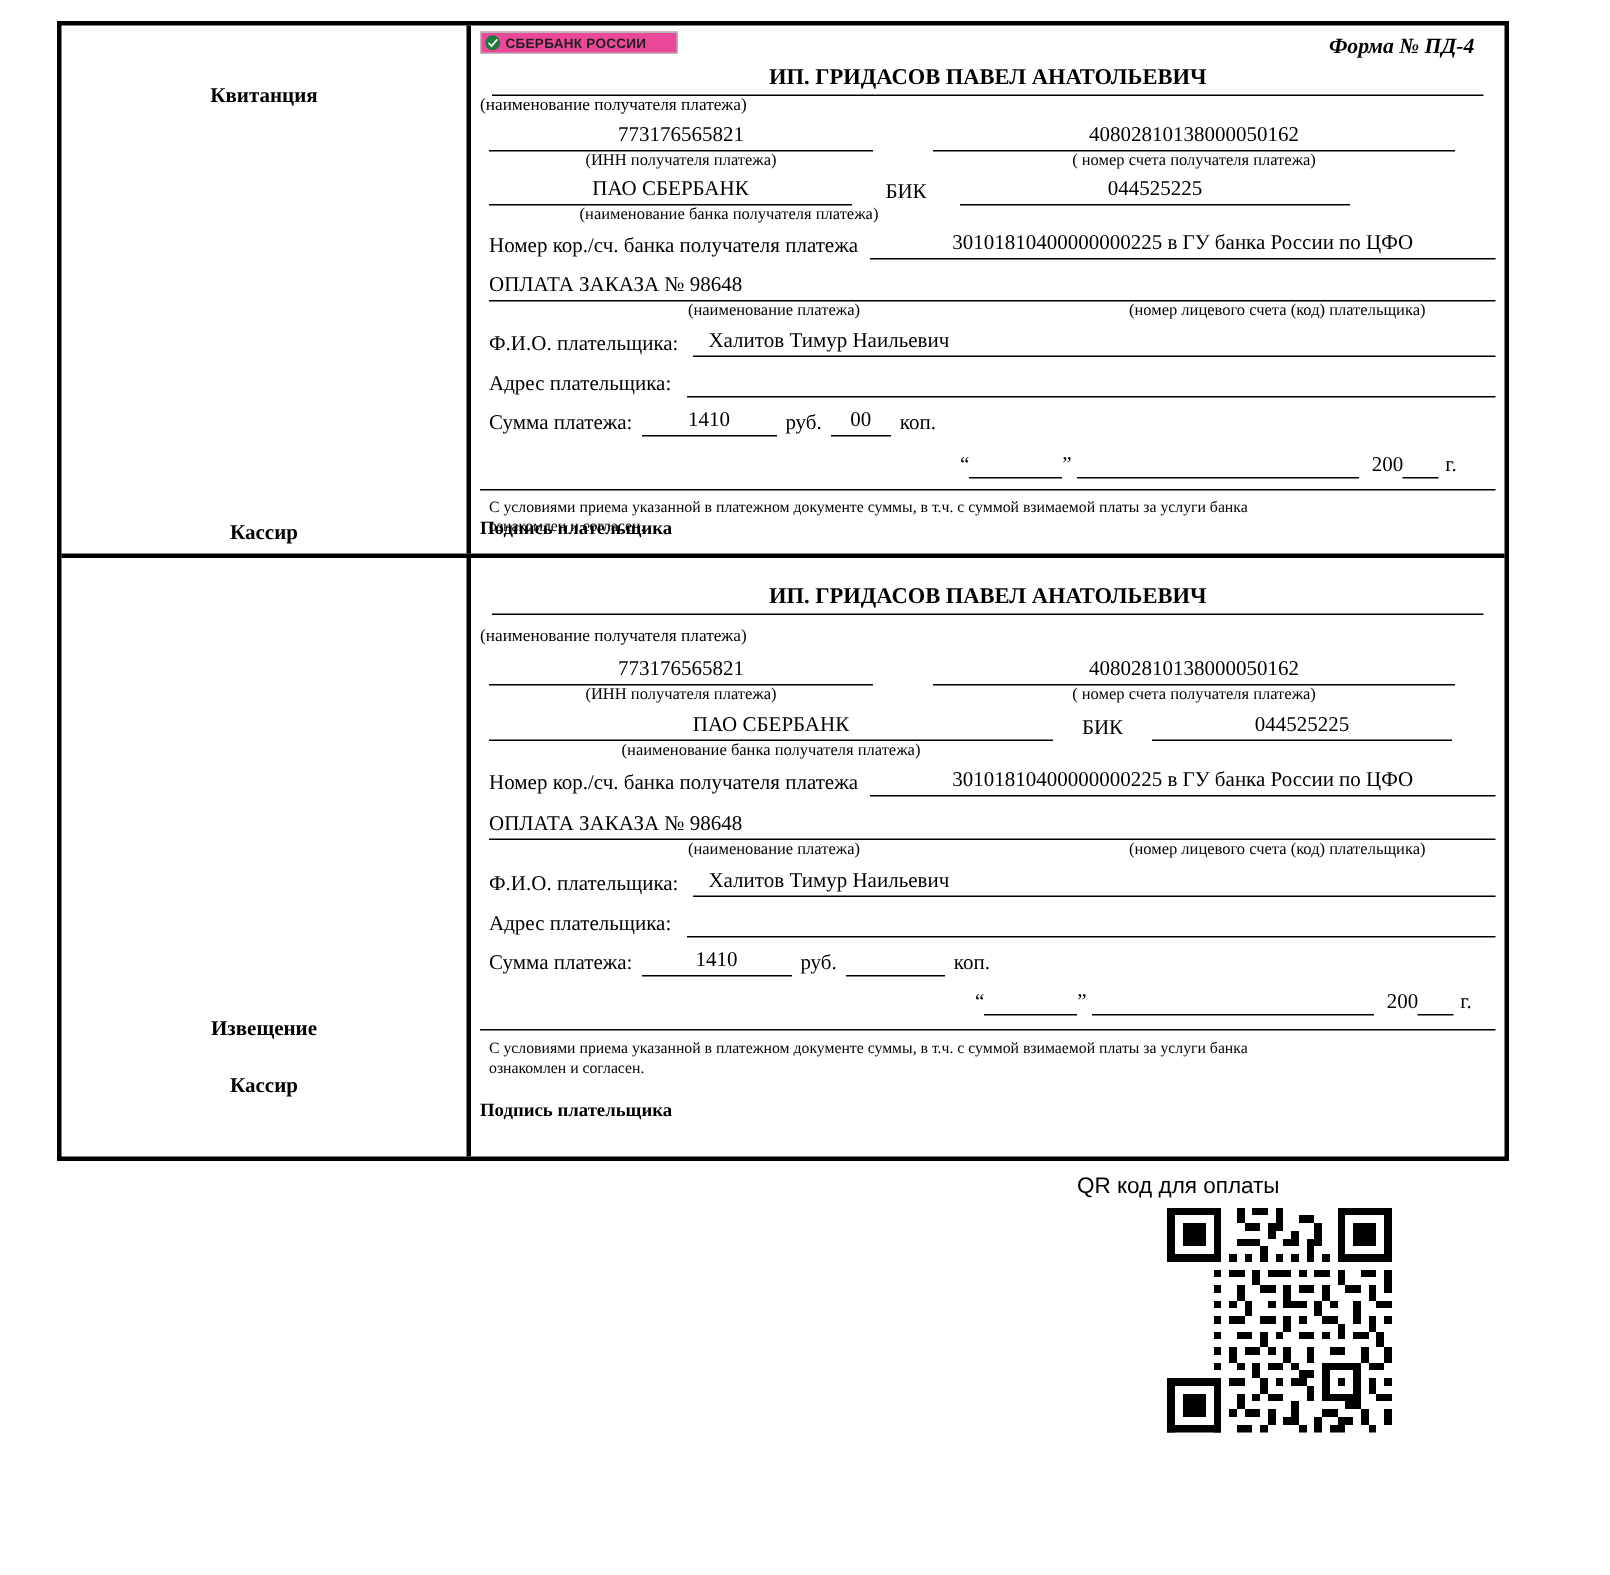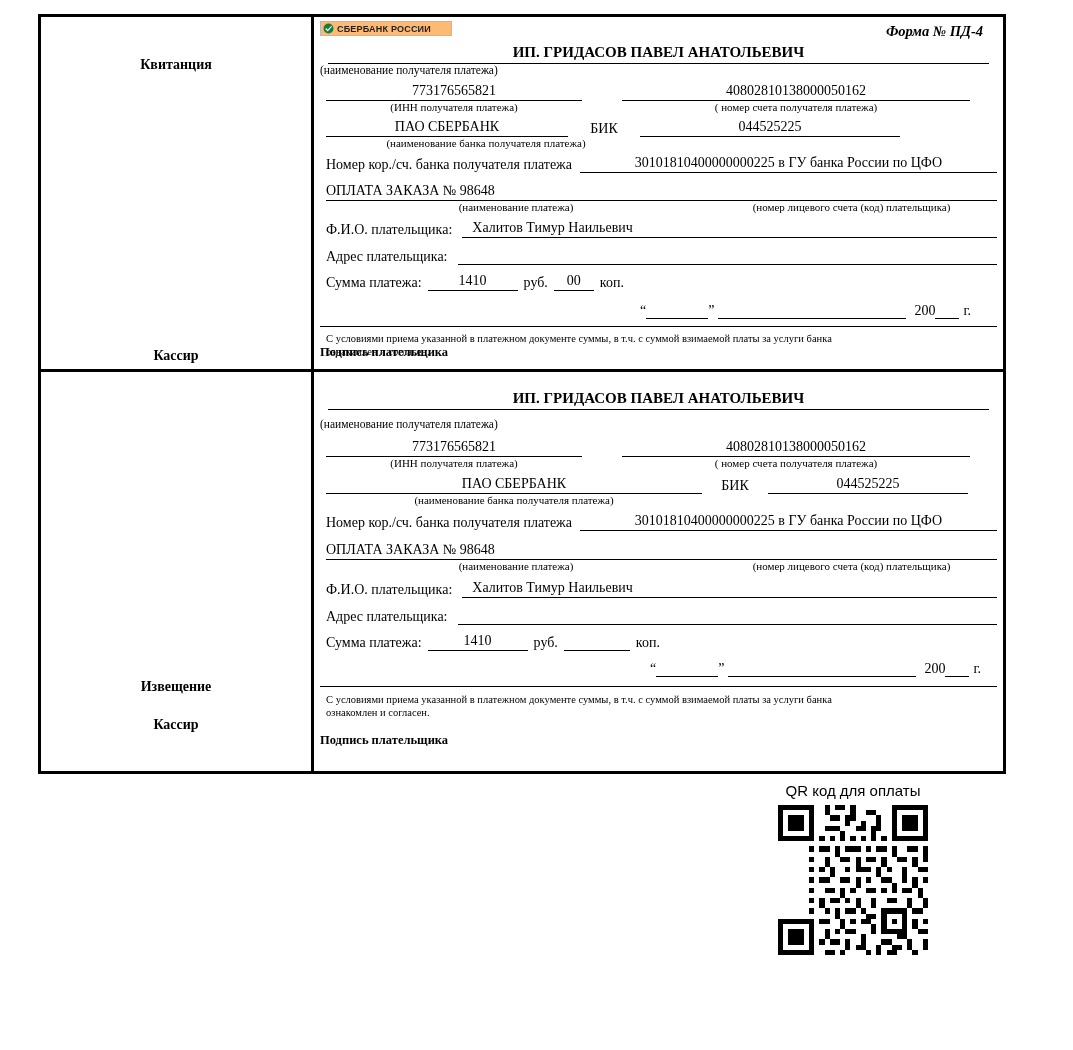--- a/index.html
+++ b/index.html
@@ -53,21 +53,21 @@
     text-align: center;
     font-weight: bold;
     font-size: 14px;
   }
 
   
   .logo {
     width: 132px;
     height: 15px;
     border: 1px solid #b9b9b9;
-    background: #fdba74;
+    background: #ec4899;
     display: flex;
     align-items: center;
     padding-left: 2px;
     box-sizing: border-box;
   }
   .logo-mark {
     width: 11px; height: 11px;
     margin-right: 3px;
     flex: 0 0 11px;
   }
@@ -142,21 +142,20 @@
     width: 100%;
   }
   .nowrap { white-space: nowrap; }
 
   
   .qr-wrap {
     position: absolute;
     left: 718px;
     top: 782px;
     width: 270px;
-    text-align: center;
   }
   .qr-title {
     font-family: "Liberation Sans", sans-serif;
     font-size: 15px;
     margin-bottom: 6px;
   }
   .qr-box {
     width: 150px;
     height: 150px;
     margin: 0 auto;

